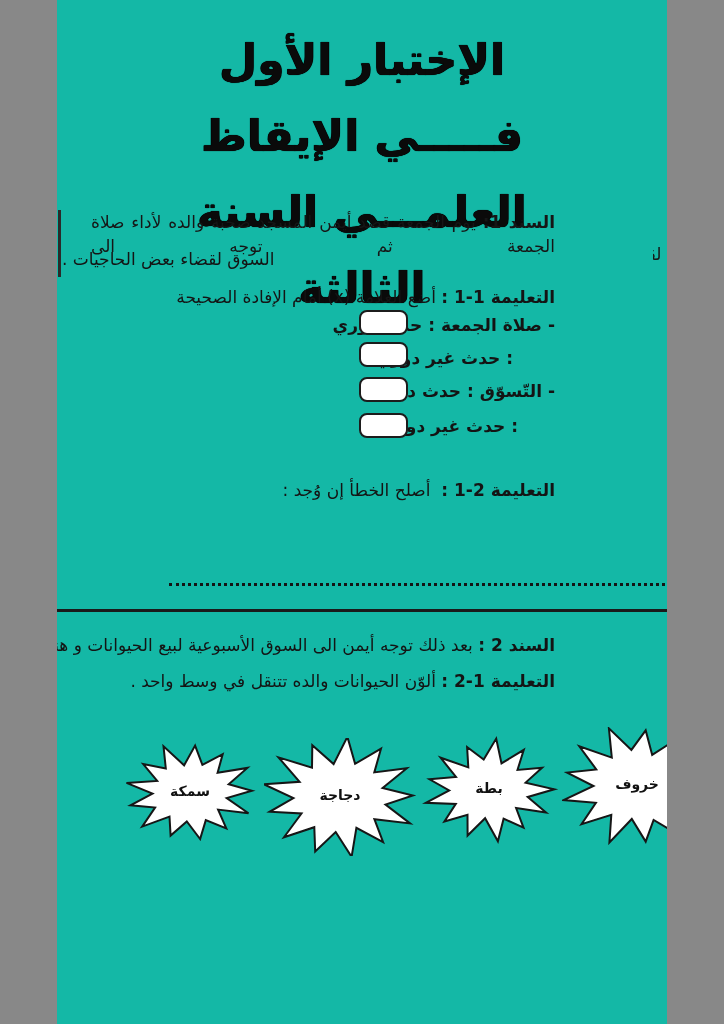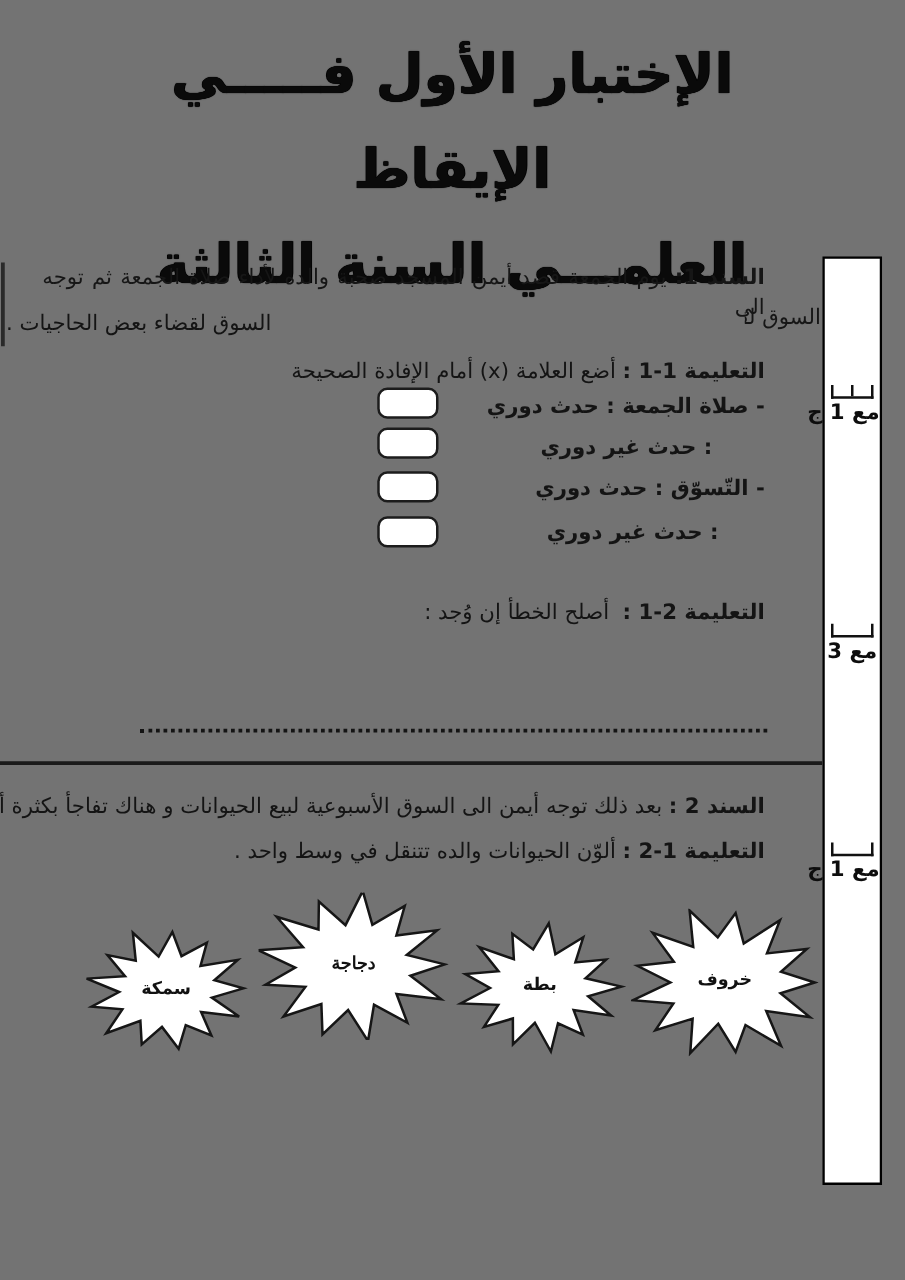--- a/index.html
+++ b/index.html
@@ -1,20 +1,20 @@
 <!DOCTYPE html>
 <html lang="ar" dir="rtl"><head>
 <meta charset="utf-8">
 <style>
   * { margin:0; padding:0; box-sizing:border-box; }
   html,body { background:#888; }
   body { font-family:"DejaVu Sans", sans-serif; }
   .page {
-    position:relative; width:724px; height:1024px; margin:0 auto;
-    background:#737373; color:#161616; overflow:hidden;
+    position:relative; width:610px; height:1024px; margin:0 auto;
+    background:#14b8a6; color:#161616; overflow:hidden;
     direction:rtl;
   }
   .abs { position:absolute; }
 
   
   .title {
     position:absolute; top:22px; right:90px; left:90px;
     text-align:center; font-weight:bold; color:#0a0a0a;
     font-size:44px; line-height:76px;
     text-shadow:0 0 1px #000, 0.5px 0 0 #000, -0.5px 0 0 #000;
@@ -123,21 +123,21 @@
         <polygon points="147.0,59.0 119.6,67.6 143.2,86.8 108.2,81.9 120.0,109.7 91.6,93.0 83.7,114.6 69.8,92.0 47.4,115.5 49.3,87.9 19.5,97.2 33.9,75.8 1.6,73.1 31.5,59.0 5.1,45.6 34.3,42.4 17.3,19.3 49.8,30.6 46.9,1.4 69.4,22.9 83.7,3.4 90.2,27.9 119.2,9.2 108.8,35.7 140.7,32.2 120.0,50.4" fill="#ffffff" stroke="#161616" stroke-width="2" stroke-linejoin="miter"></polygon>
       </svg>
     <span class="star-label">خروف</span>
   </div>
   <div class="star" style="left:358px; top:732px; width:148px; height:116px;">
       <svg viewBox="0 0 148 116">
         <polygon points="131.0,80.4 101.1,76.1 108.5,95.7 88.6,86.7 82.9,109.2 70.1,86.2 52.6,103.5 52.5,82.8 29.4,89.5 40.8,71.9 10.8,70.8 34.2,58.4 14.5,47.3 41.0,45.0 25.6,25.7 53.3,35.4 52.1,15.0 68.7,27.5 81.2,6.6 86.5,31.4 108.8,17.8 102.5,37.9 127.1,35.7 110.6,50.6 139.3,57.3 112.7,65.0" fill="#ffffff" stroke="#161616" stroke-width="2" stroke-linejoin="miter"></polygon>
       </svg>
     <span class="star-label">بطة</span>
   </div>
-  <div class="star" style="left:207px; top:714px; width:152px; height:118px;font-family:Liberation Serif, serif;">
+  <div class="star" style="left:207px; top:738px; width:152px; height:118px;">
       <svg viewBox="0 0 152 118">
         <polygon points="119.1,104.2 92.4,89.8 87.6,118.8 71.7,94.0 51.2,113.5 50.3,89.2 20.0,99.2 37.5,75.5 5.6,73.8 29.4,60.0 -0.3,46.2 35.6,43.8 14.5,19.4 48.0,29.6 48.3,7.2 69.6,26.1 83.4,-1.2 91.1,25.8 117.0,10.7 110.3,34.4 142.9,30.3 118.6,50.0 149.0,57.5 121.5,66.6 146.1,85.4 110.4,81.2" fill="#ffffff" stroke="#161616" stroke-width="2" stroke-linejoin="miter"></polygon>
       </svg>
     <span class="star-label">دجاجة</span>
   </div>
   <div class="star" style="left:58px; top:736px; width:150px; height:113px;">
       <svg viewBox="0 0 150 113">
         <polygon points="85.1,103.0 71.8,85.5 55.6,99.6 54.5,80.6 27.2,90.6 40.1,71.5 15.5,69.3 37.5,57.6 11.5,46.9 42.2,44.9 28.2,28.1 50.8,32.5 48.5,10.2 69.1,29.3 80.1,9.6 87.4,28.9 107.7,18.1 102.6,36.8 132.4,31.9 113.7,48.2 136.9,54.7 111.7,62.1 133.5,77.2 103.1,73.6 111.3,92.4 90.8,84.1" fill="#ffffff" stroke="#161616" stroke-width="2" stroke-linejoin="miter"></polygon>
       </svg>
     <span class="star-label">سمكة</span>

